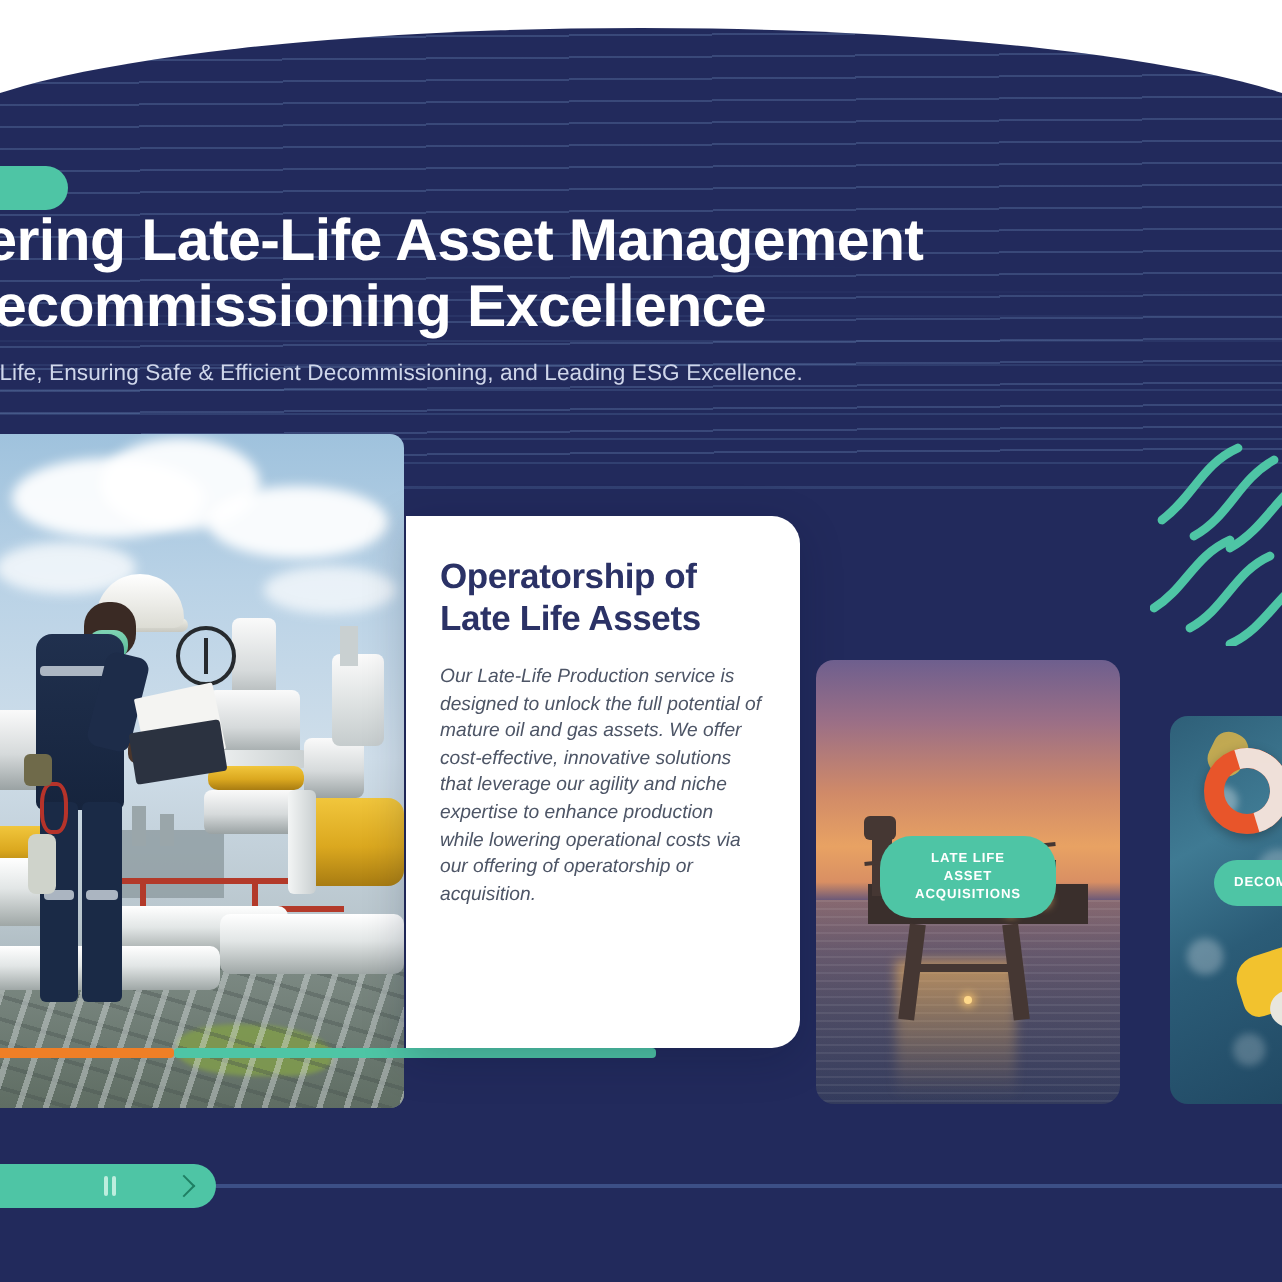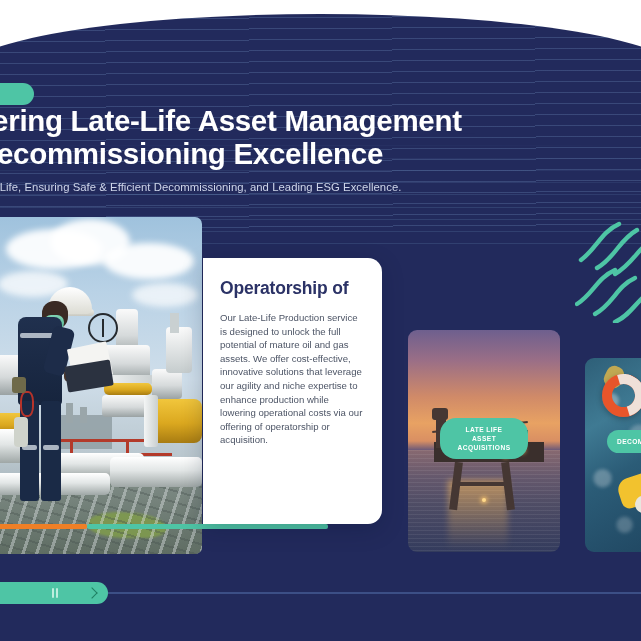--- a/index.html
+++ b/index.html
@@ -131,31 +131,31 @@
     position:absolute; left:-8px; top:524px; width:95px; height:5px;
     background:#ef7f26; border-radius:2px;
   }
   .bar-teal {
     position:absolute; left:87px; top:524px; width:241px; height:5px;
     background:#4ec5a5; border-radius:2px;
   }
 
   
   .card-white {
-    position:absolute; left:203px; top:258px; width:179px; height:266px;
+    position:absolute; left:203px; top:258px; width:197px; height:266px;
     background:#ffffff; border-radius:0 14px 14px 0;
     padding:20px 19px 0 17px;
     box-shadow:0 6px 22px rgba(10,18,45,.22);
   }
   .card-title {
     color:#2b3266; font-size:17.5px; line-height:21px; font-weight:700;
     letter-spacing:-.2px;
   }
   .card-body {
-    margin-top:12px; color:#4d5566; font-size:9.6px; line-height:13.6px;
+    margin-top:12px; color:#4d5566; font-size:9.6px; line-height:13.6px;font-style:italic;
   }
   .know-more {
     position:absolute; right:17px; bottom:33px;
     border:1.2px solid #e4a877; color:#b9763c; background:#fff;
     border-radius:13px; padding:6px 13px; font-size:8.3px;
     font-weight:700; letter-spacing:.5px; white-space:nowrap;
     box-shadow:0 2px 7px rgba(190,130,80,.16);
   }
 
   
@@ -340,20 +340,21 @@
       <div style="position:absolute;left:20px;top:160px;width:14px;height:16px;background:#6f6a4a;border-radius:3px;"></div>
     </div>
   </div>
 
   <div class="bar-orange"></div>
   <div class="bar-teal"></div>
 
   <div class="card-white">
     <div class="card-title">
       <span>Operatorship of</span><br>
+      <span>Late Life Assets</span>
     </div>
     <p class="card-body">Our Late-Life Production service is designed to unlock the full potential of mature oil and gas assets. We offer cost-effective, innovative solutions that leverage our agility and niche expertise to enhance production while lowering operational costs via our offering of operatorship or acquisition.</p>
   </div>
 
   <div class="photo-mid">
     <div class="sunset"></div>
     <div class="sea-glow"></div>
     <div class="reflect"></div>
 
     <div class="rig-deck" style="left:26px;top:112px;width:110px;height:20px;"></div>

